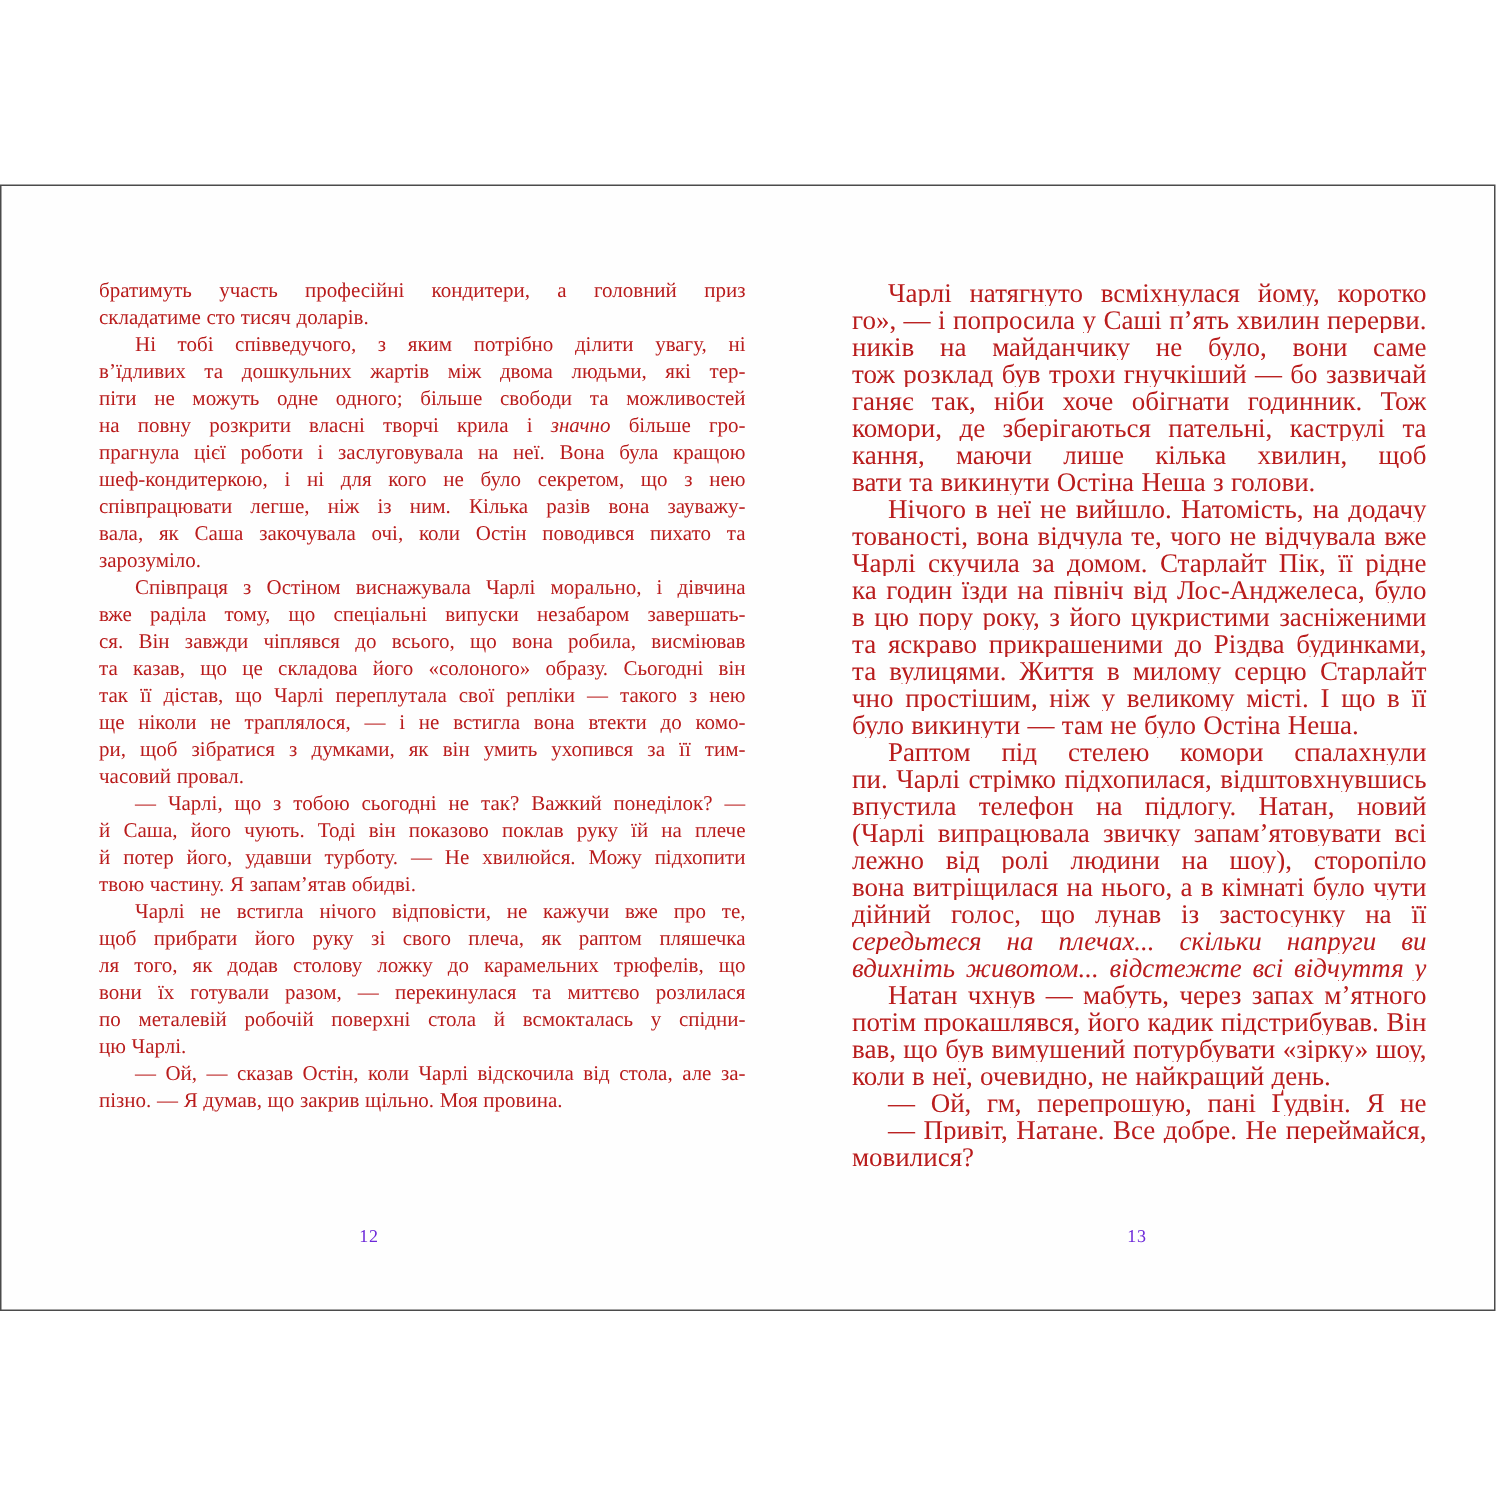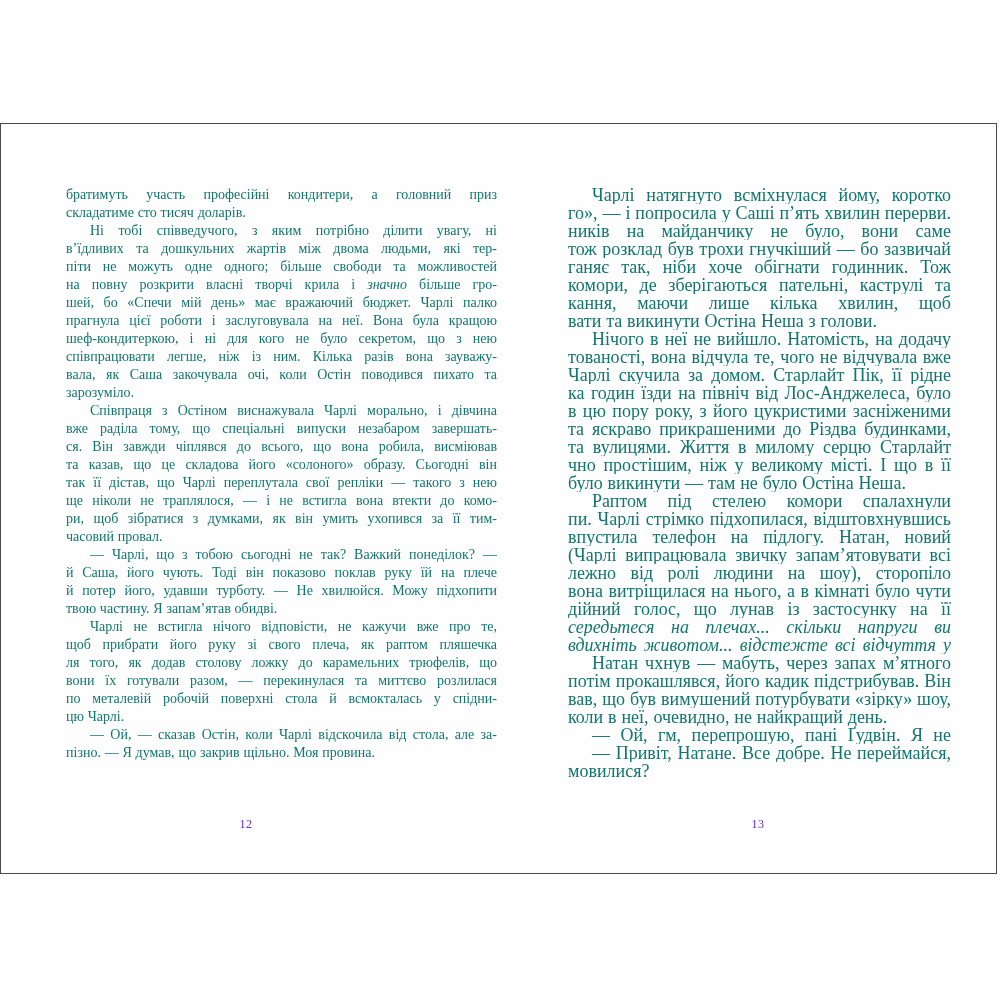--- a/index.html
+++ b/index.html
@@ -6,21 +6,21 @@
   html,body { width:1000px; height:1000px; background:#ffffff; }
   body { font-family:"Liberation Serif","DejaVu Serif",serif; position:relative; overflow:hidden; }
 
   .canvas { position:absolute; left:0; top:0; width:1000px; height:1000px; background:#ffffff; }
 
   .spread-frame {
     position:absolute; left:0px; top:123px; width:997px; height:751px;
     background:#fefefe; border:1.5px solid #4b4b4b;
   }
 
-  .text-col { position:absolute; top:62px; color:#0f766e; }
+  .text-col { position:absolute; top:62px; color:#b91c1c; }
   .col-left  { left:65px; width:431px; font-size:14px; }
   .col-right { left:567px; width:383px; font-size:18px; }
 
   .line {
     height:18px; line-height:18px;
     text-align:justify; text-align-last:justify;
     overflow:hidden; white-space:normal;
     word-spacing:0.02em;
   }
   .line.last { text-align-last:left; }
@@ -39,21 +39,20 @@
 
 <div class="canvas">
   <div class="spread-frame">
     <div class="text-col col-left">
         <div class="line">братимуть участь професійні кондитери, а головний приз</div>
         <div class="line last">складатиме сто тисяч доларів.</div>
         <div class="line first-indent">Ні тобі співведучого, з яким потрібно ділити увагу, ні</div>
         <div class="line">в’їдливих та дошкульних жартів між двома людьми, які тер-</div>
         <div class="line">піти не можуть одне одного; більше свободи та можливостей</div>
         <div class="line">на повну розкрити власні творчі крила і <em>значно</em> більше гро-</div>
-        <div class="line">шей, бо «Спечи мій день» має вражаючий бюджет. Чарлі палко</div>
         <div class="line">прагнула цієї роботи і заслуговувала на неї. Вона була кращою</div>
         <div class="line">шеф-кондитеркою, і ні для кого не було секретом, що з нею</div>
         <div class="line">співпрацювати легше, ніж із ним. Кілька разів вона зауважу-</div>
         <div class="line">вала, як Саша закочувала очі, коли Остін поводився пихато та</div>
         <div class="line last">зарозуміло.</div>
         <div class="line first-indent">Співпраця з Остіном виснажувала Чарлі морально, і дівчина</div>
         <div class="line">вже раділа тому, що спеціальні випуски незабаром завершать-</div>
         <div class="line">ся. Він завжди чіплявся до всього, що вона робила, висміював</div>
         <div class="line">та казав, що це складова його «солоного» образу. Сьогодні він</div>
         <div class="line">так її дістав, що Чарлі переплутала свої репліки — такого з нею</div>

